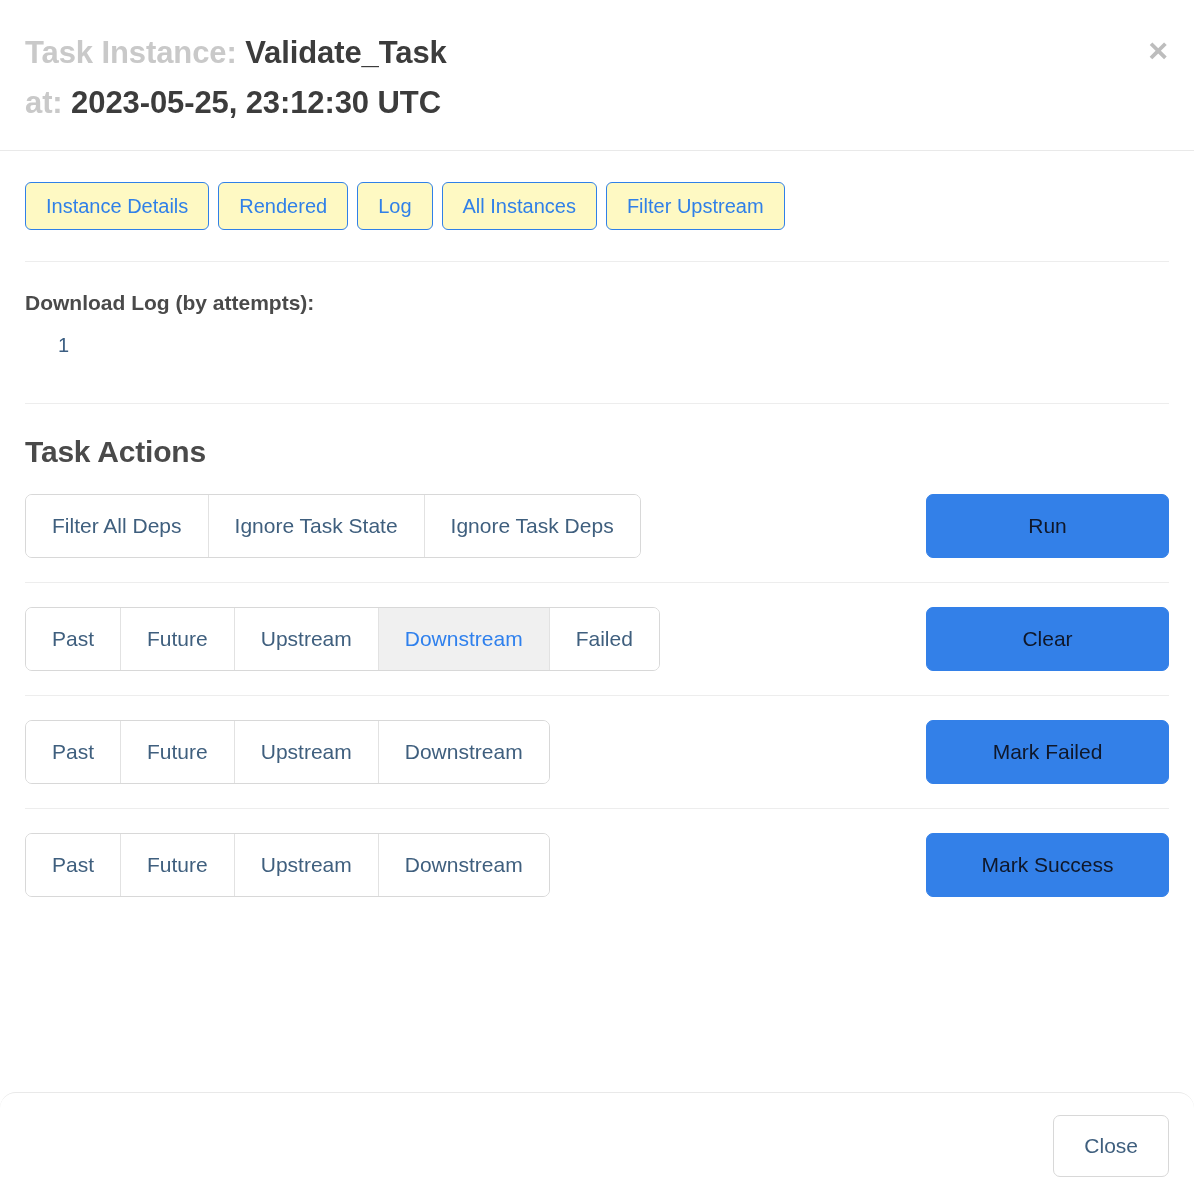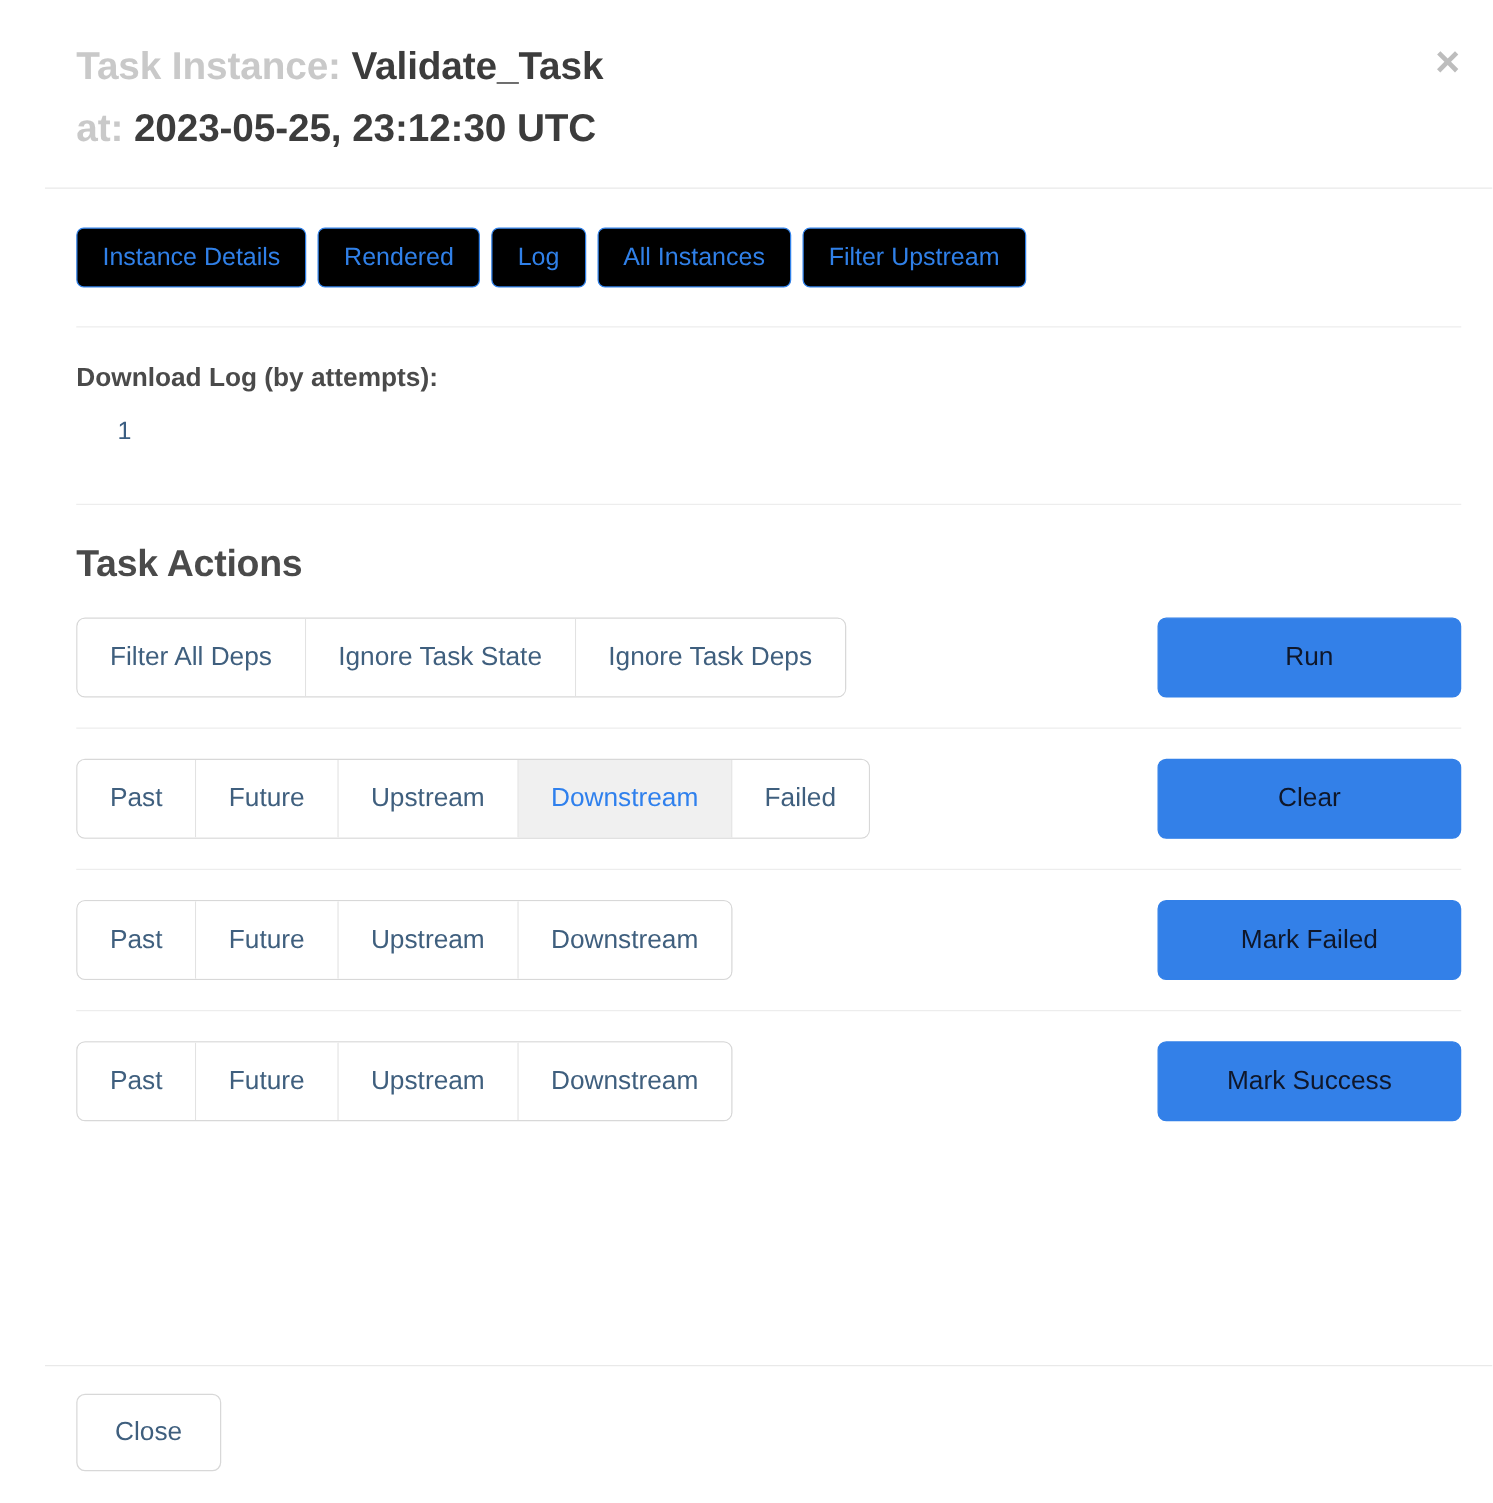--- a/index.html
+++ b/index.html
@@ -17,21 +17,20 @@
   }
 
   .modal {
     width: 1194px;
     height: 1202px;
     background: #fff;
     display: flex;
     flex-direction: column;
     position: relative;
     box-sizing: border-box;
-    padding-left: 36px;
   }
 
   
   .modal-header {
     padding: 28px 25px 22px 25px;
     border-bottom: 1px solid #e9e9e9;
     position: relative;
     box-sizing: border-box;
   }
   .modal-title {
@@ -77,21 +76,21 @@
     display: flex;
     gap: 9px;
     padding-top: 31px;
     padding-bottom: 31px;
   }
   .tab-btn {
     font-family: "Liberation Sans", sans-serif;
     font-size: 20px;
     line-height: 22px;
     color: #3080e8;
-    background: #000000;
+    background: #fef9c3;
     border: 1px solid #3080e8;
     border-radius: 6px;
     padding: 12px 20px;
     cursor: pointer;
     white-space: nowrap;
   }
 
   .hr {
     height: 1px;
     background: #ededed;
@@ -176,21 +175,23 @@
     cursor: pointer;
     text-align: center;
     white-space: nowrap;
   }
 
   
   .modal-footer {
     border-top: 1px solid #e9e9e9;
     padding: 22px 25px 25px 25px;
     display: flex;
-    box-sizing: border-box;
+    justify-content: flex-end;
+    box-sizing: border-box;
+    border-radius: 16px;
   }
   .close-btn {
     font-family: "Liberation Sans", sans-serif;
     font-size: 21px;
     line-height: 24px;
     color: #3f5f7e;
     background: #fff;
     border: 1px solid #d8d8d8;
     border-radius: 7px;
     padding: 18px 30px;

